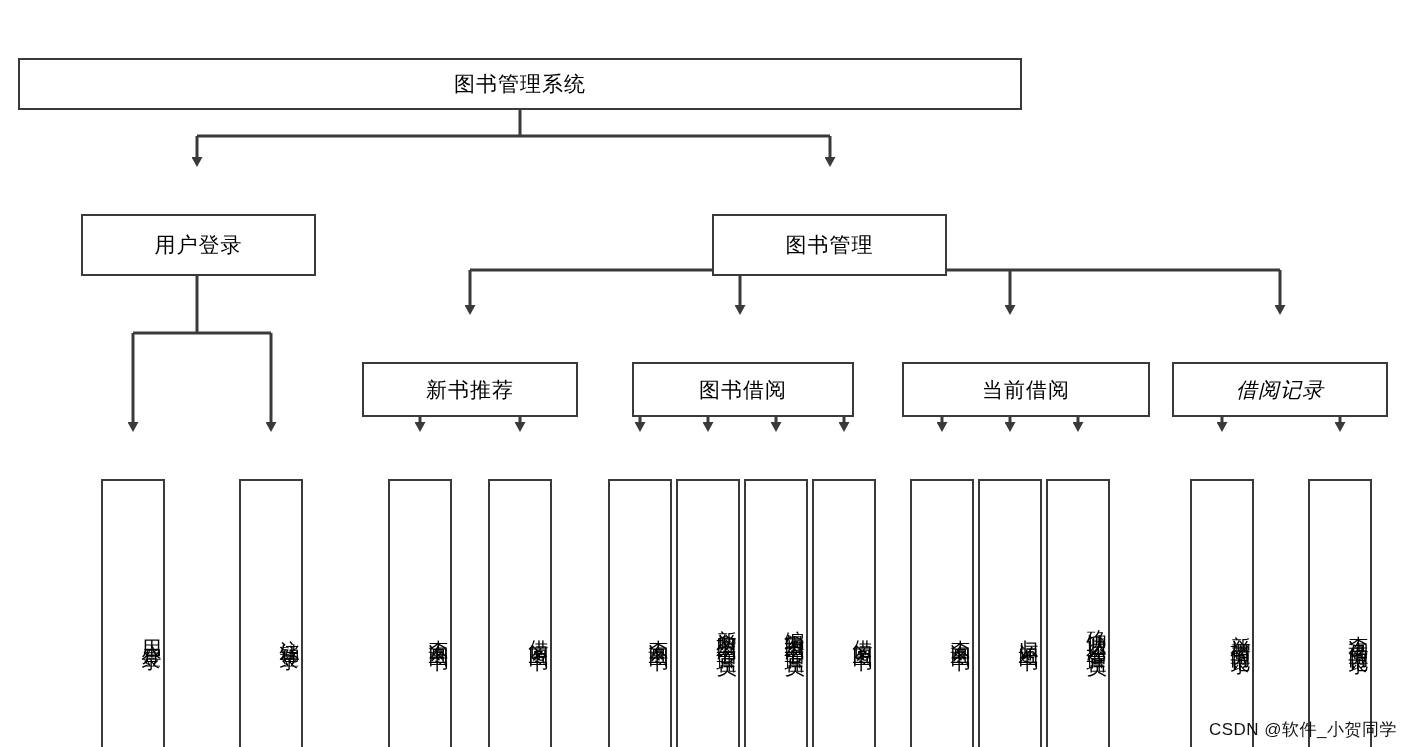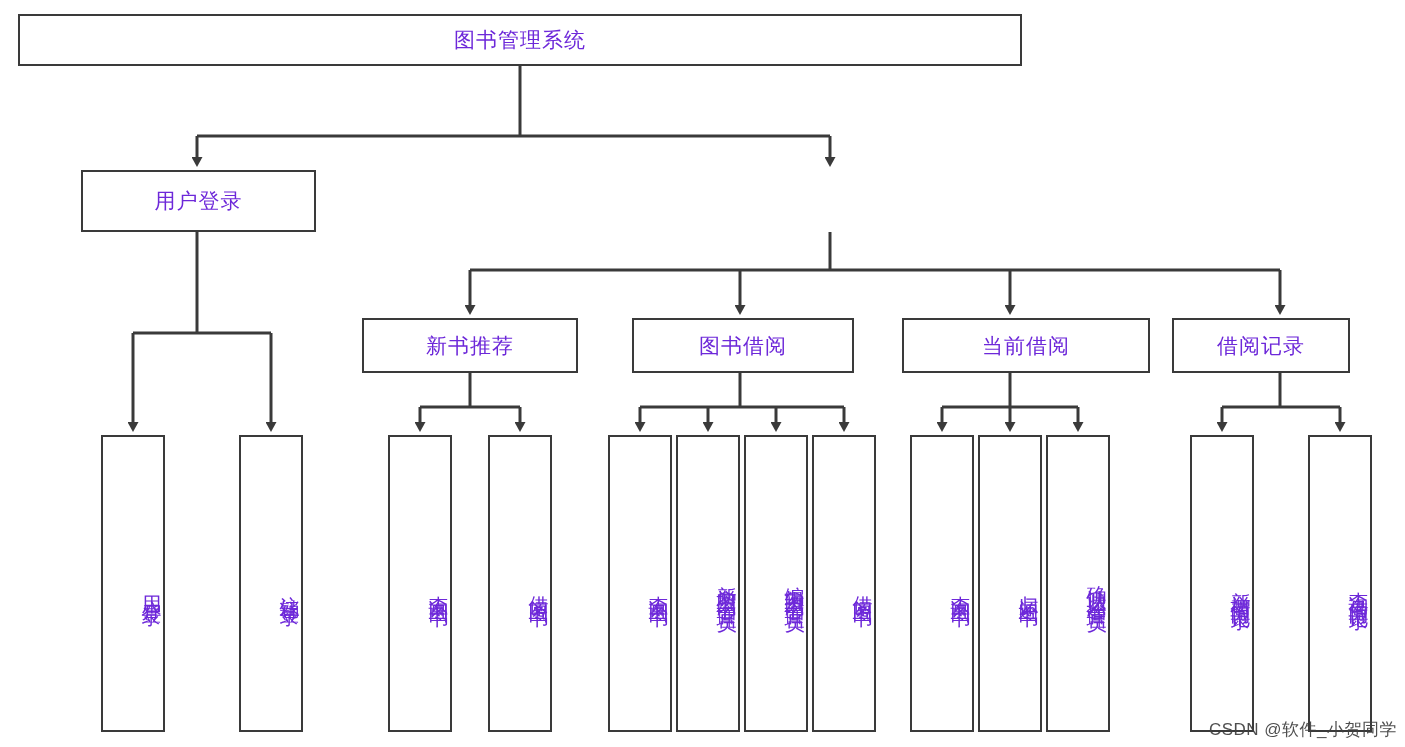--- a/index.html
+++ b/index.html
@@ -22,22 +22,23 @@
   }
   .node{
     position:absolute;
     box-sizing:border-box;
     border:2.5px solid #3a3a3a;
     background:#ffffff;
     display:flex;
     align-items:center;
     justify-content:center;
     text-align:center;
-    color:#6d28d9;
+    color:#000000;
     line-height:1.12;
+    margin-top:44px;
   }
   .node.horiz{
     font-size:21px;
     letter-spacing:1px;
   }
   .node.vert{
     writing-mode:vertical-rl;
     text-orientation:upright;
     font-size:20px;
     letter-spacing:4px;
@@ -48,21 +49,21 @@
   .node .lbl{display:block;}
   .node.vert .lbl{
     writing-mode:vertical-rl;
     text-orientation:upright;
   }
   #watermark{
     position:absolute;
     right:8px;
     bottom:6px;
     font-size:17px;
-    color:#404040;
+    color:#000000;
     letter-spacing:0.5px;
     white-space:nowrap;
     opacity:.92;
   }
 </style>
 </head>
 <body>
 
 <div id="canvas">
 
@@ -116,31 +117,34 @@
     </g>
   </svg>
 
   <div class="node horiz" style="left:18px;top:14px;width:1004px;height:52px;">
     <span class="lbl">图书管理系统</span>
   </div>
 
   <div class="node horiz" style="left:81px;top:170px;width:235px;height:62px;">
     <span class="lbl">用户登录</span>
   </div>
+  <div class="node horiz" style="left:712px;top:170px;width:235px;height:62px;">
+    <span class="lbl">图书管理</span>
+  </div>
 
   <div class="node horiz" style="left:362px;top:318px;width:216px;height:55px;">
     <span class="lbl">新书推荐</span>
   </div>
   <div class="node horiz" style="left:632px;top:318px;width:222px;height:55px;">
     <span class="lbl">图书借阅</span>
   </div>
   <div class="node horiz" style="left:902px;top:318px;width:248px;height:55px;">
     <span class="lbl">当前借阅</span>
   </div>
-  <div class="node horiz" style="left:1172px;top:318px;width:178px;height:55px;">
+  <div class="node horiz" style="left:1172px;top:318px;width:216px;height:55px;font-style:italic;">
     <span class="lbl">借阅记录</span>
   </div>
 
   <div class="node vert" style="left:101px;top:435px;width:64px;height:297px;">
     <span class="lbl">用户登录</span>
   </div>
   <div class="node vert" style="left:239px;top:435px;width:64px;height:297px;">
     <span class="lbl">注销登录</span>
   </div>
 

